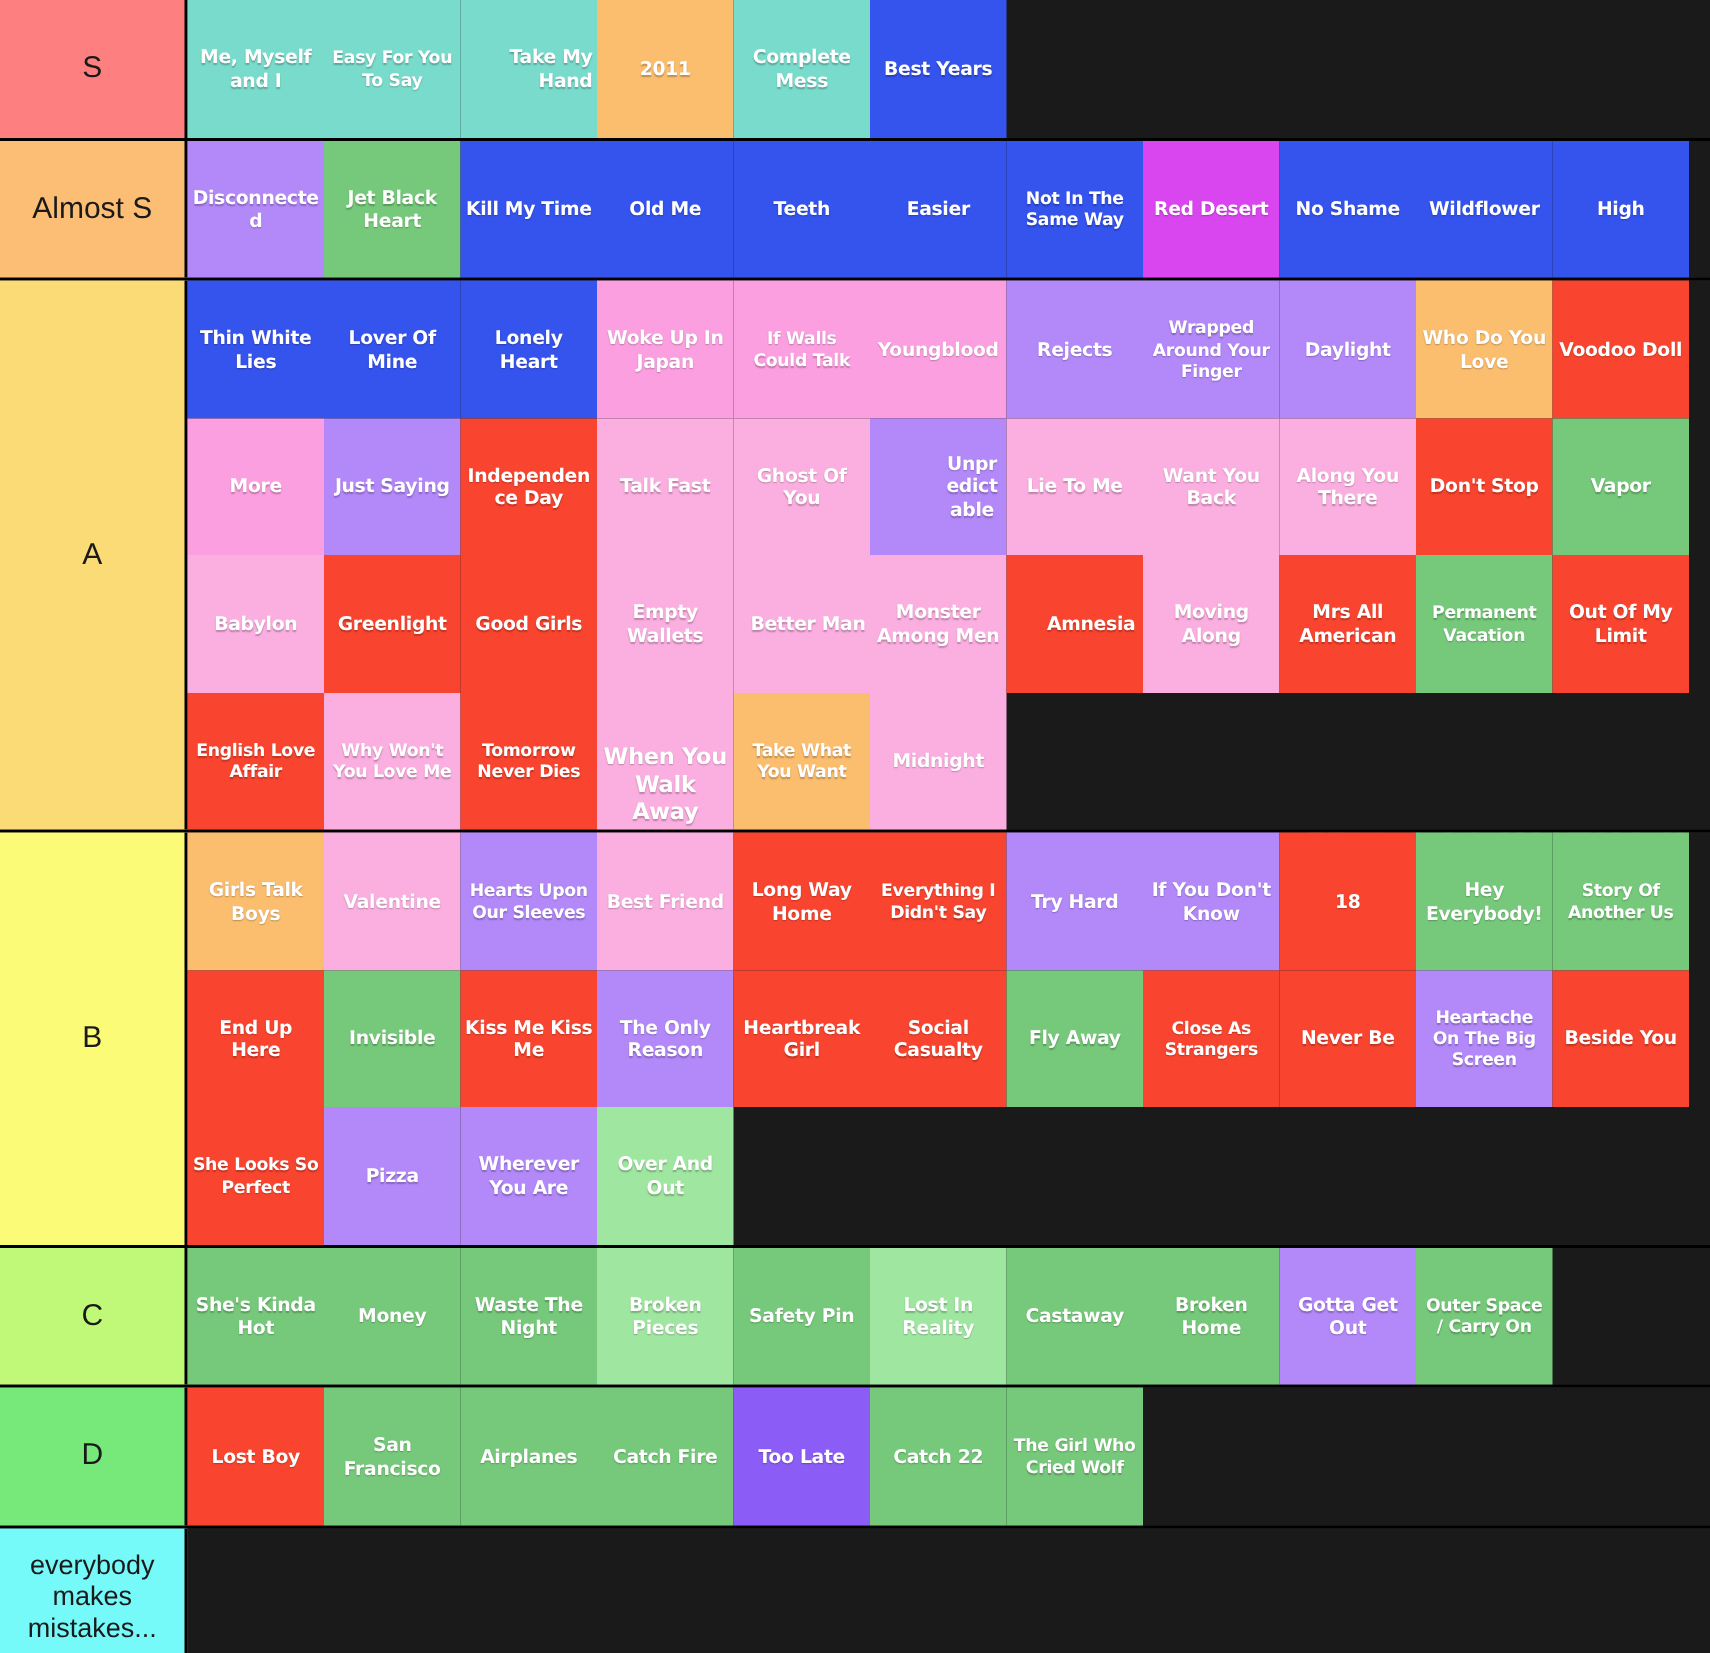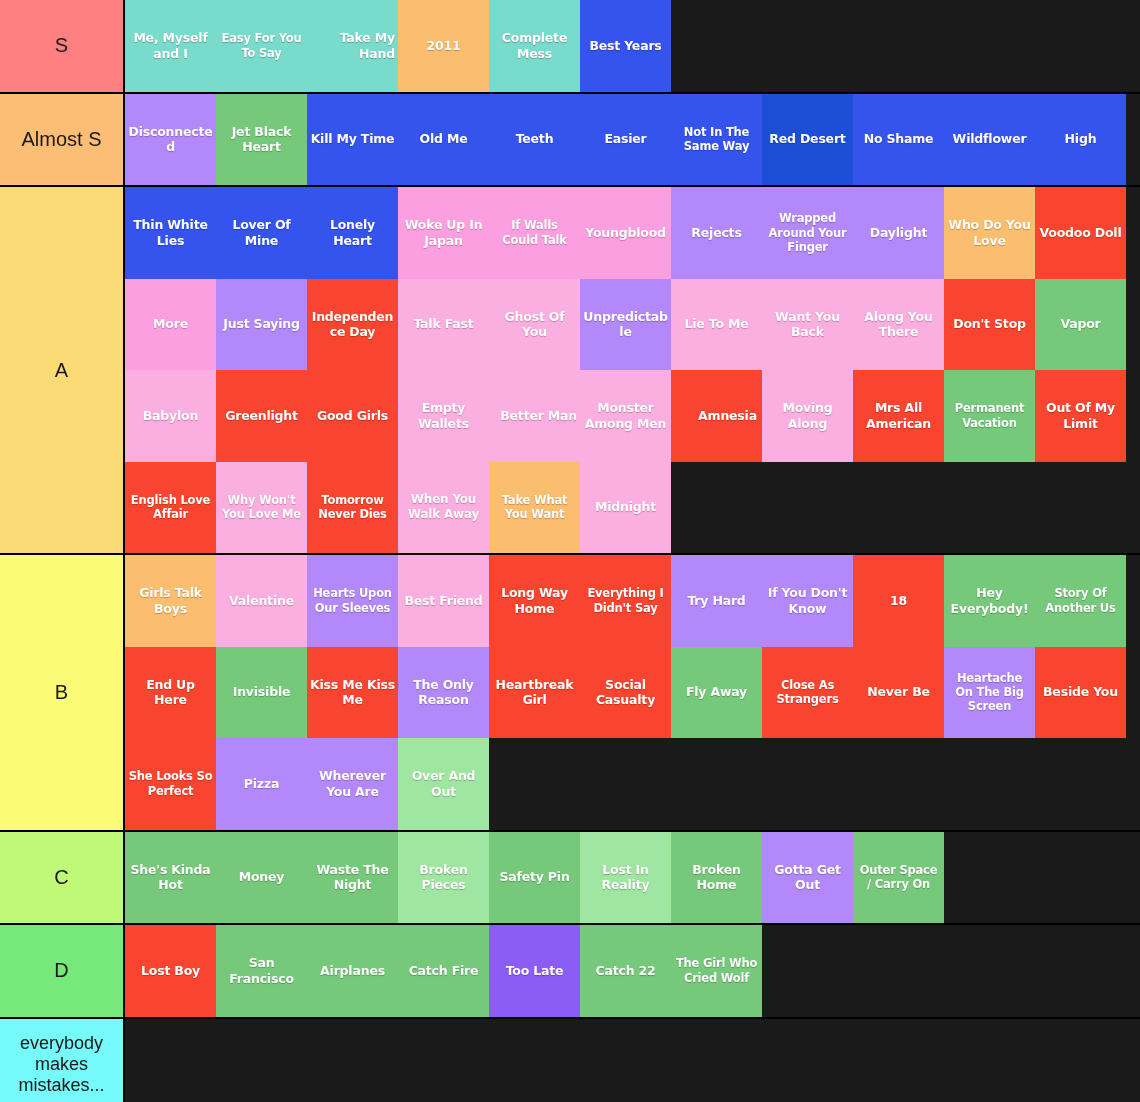--- a/index.html
+++ b/index.html
@@ -165,21 +165,21 @@
         </div>
         <div class="item" style="background: rgb(53, 83, 237);">
           <span>Teeth</span>
         </div>
         <div class="item" style="background: rgb(53, 83, 237);">
           <span>Easier</span>
         </div>
         <div class="item" style="background: rgb(53, 83, 237); font-size: 11.5px;">
           <span>Not In The Same Way</span>
         </div>
-        <div class="item" style="background: #1d4ed8;">
+        <div class="item" style="background: #d946ef;">
           <span>Red Desert</span>
         </div>
         <div class="item" style="background: rgb(53, 83, 237);">
           <span>No Shame</span>
         </div>
         <div class="item" style="background: rgb(53, 83, 237);">
           <span>Wildflower</span>
         </div>
         <div class="item" style="background: rgb(53, 83, 237);">
           <span>High</span>
@@ -230,21 +230,21 @@
         </div>
         <div class="item" style="background: rgb(249, 69, 47);">
           <span>Independence Day</span>
         </div>
         <div class="item" style="background: rgb(251, 174, 224);">
           <span>Talk Fast</span>
         </div>
         <div class="item" style="background: rgb(251, 174, 224);">
           <span>Ghost Of You</span>
         </div>
-        <div class="item" style="background: rgb(179, 136, 249);">
+        <div class="item" style="background: rgb(179, 136, 249); padding-left: 48px;">
           <span>Unpredictable</span>
         </div>
         <div class="item" style="background: rgb(251, 174, 224);">
           <span>Lie To Me</span>
         </div>
         <div class="item" style="background: rgb(251, 174, 224);">
           <span>Want You Back</span>
         </div>
         <div class="item" style="background: rgb(251, 174, 224);">
           <span>Along You There</span>
@@ -290,21 +290,21 @@
         </div>
         <div class="item" style="background: rgb(249, 69, 47); font-size: 11.5px;">
           <span>English Love Affair</span>
         </div>
         <div class="item" style="background: rgb(251, 174, 224); font-size: 11.5px;">
           <span>Why Won't You Love Me</span>
         </div>
         <div class="item" style="background: rgb(249, 69, 47); font-size: 11.5px;">
           <span>Tomorrow Never Dies</span>
         </div>
-        <div class="item" style="background: rgb(251, 174, 224); font-size: 12px;">
+        <div class="item" style="background: rgb(251, 174, 224); font-size: 15px; align-items: flex-end;">
           <span>When You Walk Away</span>
         </div>
         <div class="item" style="background: rgb(251, 189, 110); font-size: 11.5px;">
           <span>Take What You Want</span>
         </div>
         <div class="item" style="background: rgb(251, 174, 224);">
           <span>Midnight</span>
         </div>
       </div>
     </div>
@@ -404,20 +404,23 @@
           <span>Waste The Night</span>
         </div>
         <div class="item" style="background: rgb(159, 230, 160);">
           <span>Broken Pieces</span>
         </div>
         <div class="item" style="background: rgb(118, 201, 122);">
           <span>Safety Pin</span>
         </div>
         <div class="item" style="background: rgb(159, 230, 160);">
           <span>Lost In Reality</span>
+        </div>
+        <div class="item" style="background: rgb(118, 201, 122);">
+          <span>Castaway</span>
         </div>
         <div class="item" style="background: rgb(118, 201, 122);">
           <span>Broken Home</span>
         </div>
         <div class="item" style="background: rgb(179, 136, 249);">
           <span>Gotta Get Out</span>
         </div>
         <div class="item" style="background: rgb(118, 201, 122); font-size: 11.5px;">
           <span>Outer Space / Carry On</span>
         </div>

